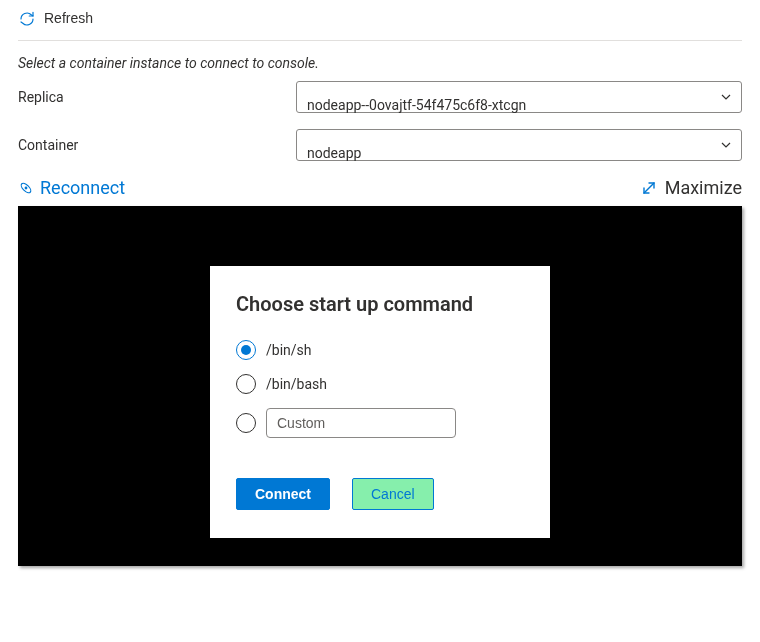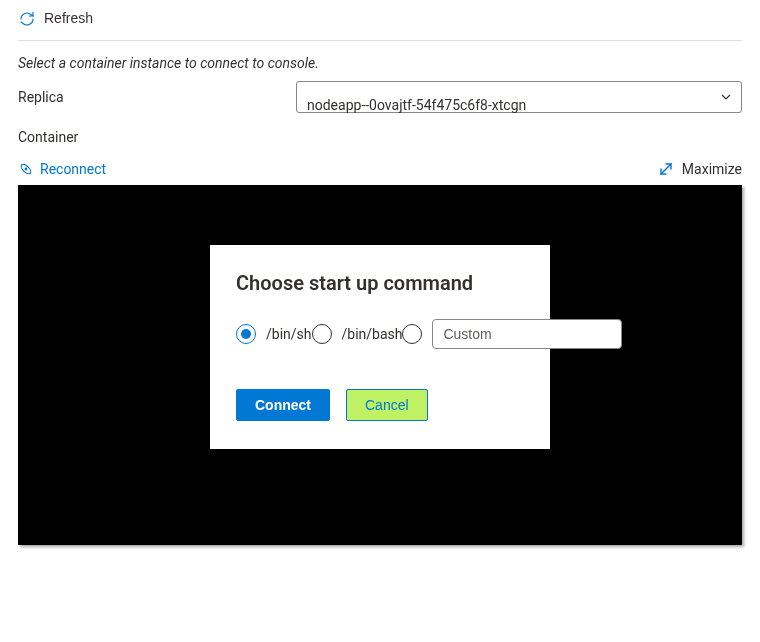--- a/index.html
+++ b/index.html
@@ -82,21 +82,21 @@
       justify-content: space-between;
       align-items: center;
       margin-top: 12px;
       margin-bottom: 8px;
     }
     .tool-link {
       display: inline-flex;
       align-items: center;
       color: #0078d4;
       cursor: pointer;
-      font-size: 14px;
+      font-size: 18px;
       justify-content: space-between;
     }
     .tool-link svg {
       width: 16px;
       height: 16px;
       margin-right: 6px;
     }
     .maximize-link {
       color: #323130;
     }
@@ -119,21 +119,21 @@
       box-shadow: 0 2px 10px rgba(0,0,0,.15);
     }
     .dialog-title {
       font-size: 20px;
       font-weight: 600;
       margin: 0 0 24px 0;
       color: #323130;
     }
     .radio-group {
       display: flex;
-      flex-direction: row;
+      flex-direction: column;
     }
     .radio-row {
       display: flex;
       align-items: center;
       margin-bottom: 14px;
     }
     .radio-outer {
       width: 20px;
       height: 20px;
       border: 1px solid #323130;
@@ -163,40 +163,40 @@
       border-radius: 4px;
       padding: 0 10px;
       font-size: 14px;
       width: 190px;
       color: #a21caf;
     }
     .custom-input::placeholder { color: #605e5c; }
     .dialog-actions {
       margin-top: 26px;
       display: flex;
-      gap: 16px;
+      gap: 22px;
     }
     .btn {
       height: 32px;
       padding: 0 18px;
       border-radius: 2px;
       font-size: 14px;
       cursor: pointer;
       display: inline-flex;
       align-items: center;
       justify-content: center;
     }
     .btn-primary {
       background: #0078d4;
       color: #ffffff;
       border: 1px solid #0078d4;
       font-weight: 600;
     }
     .btn-secondary {
-      background: #bef264;
+      background: #86efac;
       color: #0078d4;
       border: 1px solid #0078d4;
     }
   </style>
 </head>
 <body>
 
 <div class="page">
 
   <div class="top-bar">
@@ -219,20 +219,28 @@
         <span>nodeapp--0ovajtf-54f475c6f8-xtcgn</span>
       </div>
       <svg class="chevron-down" width="12" height="12" viewBox="0 0 12 12">
           <path d="M2 4l4 4 4-4" fill="none" stroke="#323130" stroke-width="1.2"></path>
         </svg>
     </div>
   </div>
 
   <div class="form-row">
     <div class="form-label">Container</div>
+    <div class="select-wrap">
+      <div class="select">
+        <span>nodeapp</span>
+      </div>
+      <svg class="chevron-down" width="12" height="12" viewBox="0 0 12 12">
+          <path d="M2 4l4 4 4-4" fill="none" stroke="#323130" stroke-width="1.2"></path>
+        </svg>
+    </div>
   </div>
 
   <div class="console-toolbar">
     <div class="tool-link">
       <svg viewBox="0 0 16 16" fill="none" stroke="#0078d4" stroke-width="1.2">
         <ellipse cx="8" cy="8" rx="3" ry="6" transform="rotate(-45 8 8)"></ellipse>
         <circle cx="8" cy="8" r="1.4" fill="#0078d4" stroke="none"></circle>
       </svg>
       <span>Reconnect</span>
     </div>

